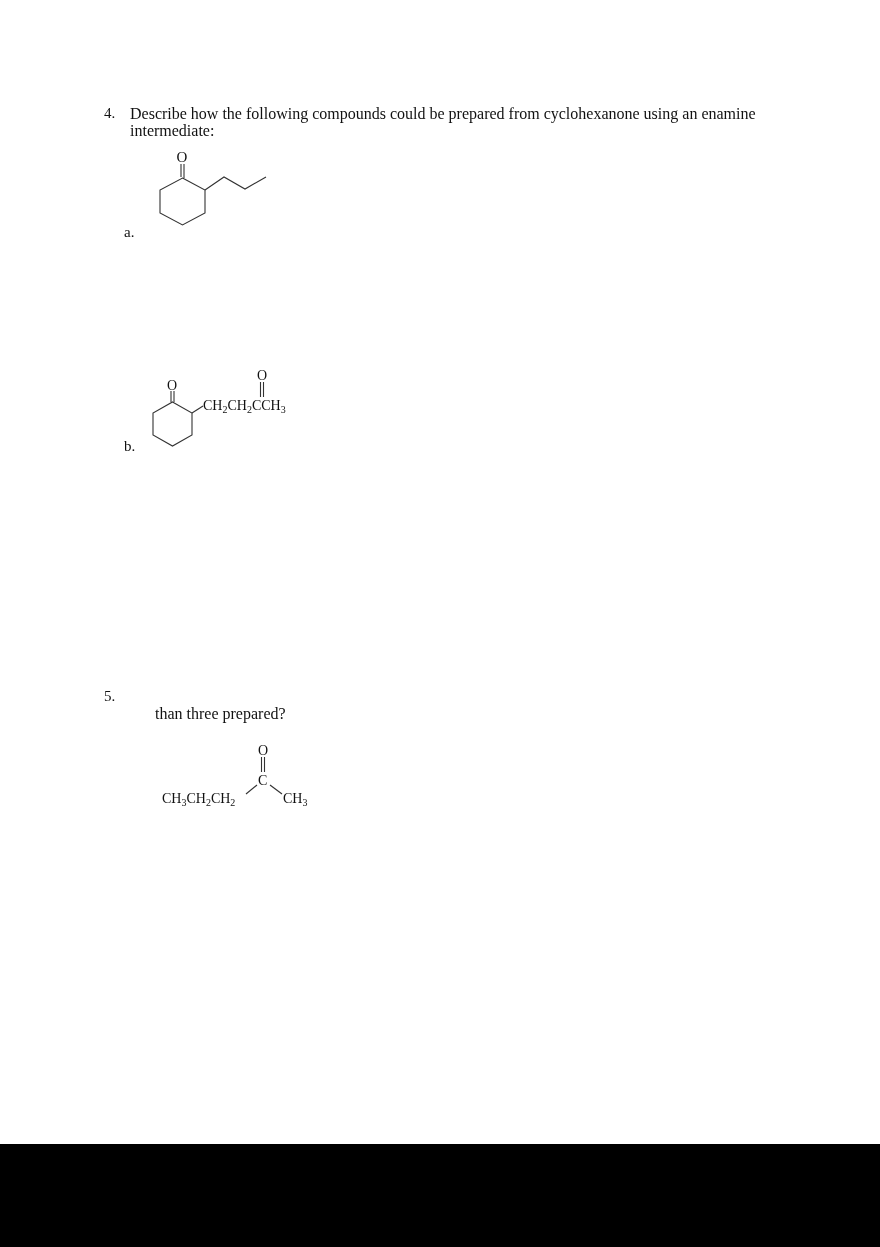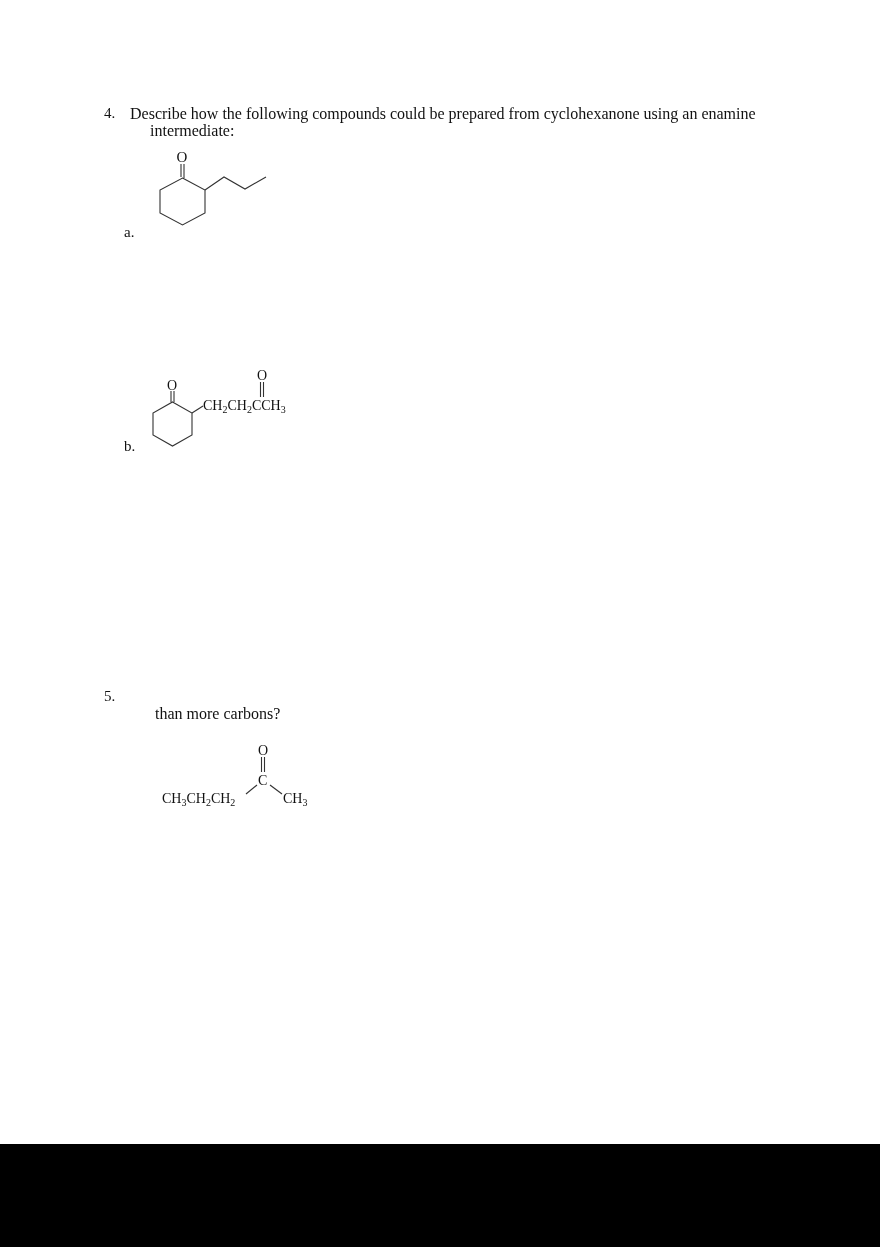--- a/index.html
+++ b/index.html
@@ -20,21 +20,21 @@
     svg text { font-family: "Liberation Serif", "DejaVu Serif", serif; fill: #111; }
     svg line, svg polyline, svg polygon { stroke: #333; stroke-width: 1.1; fill: none; }
   </style>
 </head>
 <body>
 
 <div class="page">
 
   <div class="qnum" style="left:104px; top:105px;">4.</div>
   <div class="qtext" style="left:130px; top:105px;">Describe how the following compounds could be prepared from cyclohexanone using an enamine</div>
-  <div class="qtext" style="left:130px; top:122px;margin-left:20px;">intermediate:</div>
+  <div class="qtext" style="left:130px; top:122px;">intermediate:</div>
 
   <svg width="880" height="1144">
     <text x="176.5" y="162" font-size="15">O</text>
     <line x1="181" y1="164" x2="181" y2="177"></line>
     <line x1="184" y1="164" x2="184" y2="178"></line>
     <polygon points="182.5,178 205,190 205,213 182.5,225 160,213 160,190"></polygon>
     <polyline points="205,190 224,177 245,189 266,177"></polyline>
   </svg>
   <div class="label" style="left:124px; top:224px;">a.</div>
 
@@ -45,21 +45,21 @@
     <polygon points="172.5,402 192,413 192,435 172.5,446 153,435 153,413"></polygon>
     <line x1="192" y1="413" x2="203" y2="406"></line>
     <text x="257" y="380" font-size="14">O</text>
     <line x1="260.5" y1="382" x2="260.5" y2="397"></line>
     <line x1="263.5" y1="382" x2="263.5" y2="397"></line>
     <text x="203" y="410" font-size="14"><tspan>CH</tspan><tspan font-size="10" dy="3">2</tspan><tspan dy="-3">CH</tspan><tspan font-size="10" dy="3">2</tspan><tspan dy="-3">C</tspan><tspan>CH</tspan><tspan font-size="10" dy="3">3</tspan></text>
   </svg>
   <div class="label" style="left:124px; top:438px;">b.</div>
 
   <div class="qnum" style="left:104px; top:688px;">5.</div>
-  <div class="qtext" style="left:155px; top:705px;">than more carbons?</div>
+  <div class="qtext" style="left:155px; top:705px;">than three prepared?</div>
 
   <svg width="880" height="1144">
     <text x="258" y="755" font-size="14">O</text>
     <line x1="261.5" y1="757" x2="261.5" y2="772"></line>
     <line x1="264.5" y1="757" x2="264.5" y2="772"></line>
     <text x="258" y="785" font-size="14">C</text>
     <line x1="246" y1="794" x2="257" y2="785"></line>
     <line x1="270" y1="785" x2="282" y2="794"></line>
     <text x="162" y="803" font-size="14"><tspan>CH</tspan><tspan font-size="10" dy="3">3</tspan><tspan dy="-3">CH</tspan><tspan font-size="10" dy="3">2</tspan><tspan dy="-3">CH</tspan><tspan font-size="10" dy="3">2</tspan></text>
     <text x="283" y="803" font-size="14"><tspan>CH</tspan><tspan font-size="10" dy="3">3</tspan></text>

